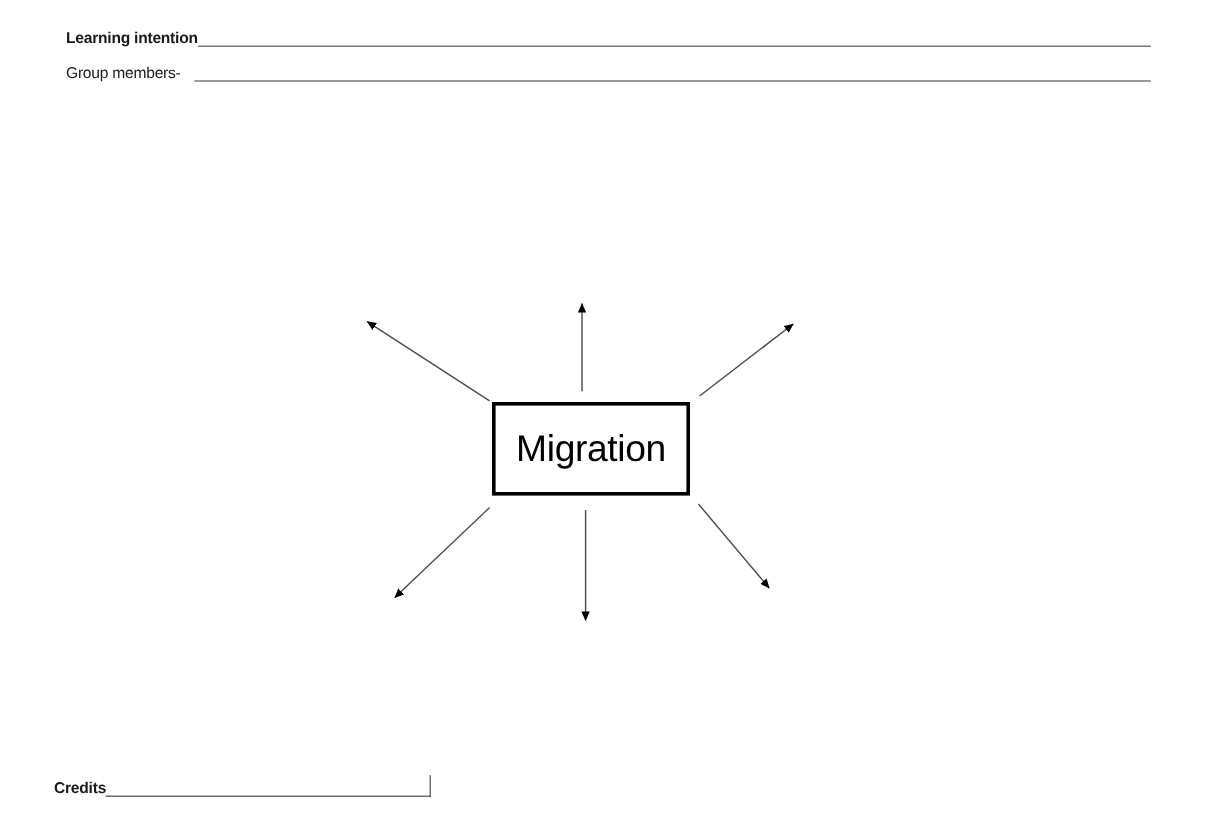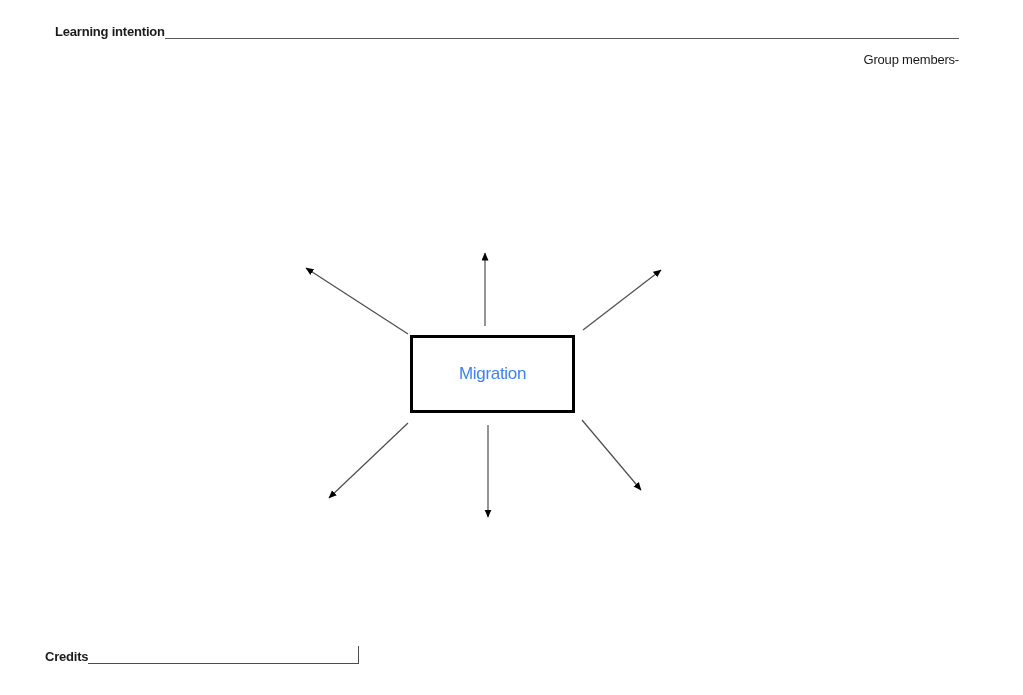--- a/index.html
+++ b/index.html
@@ -29,21 +29,21 @@
     letter-spacing: -0.2px;
   }
   .fill-line {
     height: 14px;
     border-bottom: 1.2px solid #595959;
   }
 
   .row-learning { left: 55px; top: 24px; right: 64px; font-weight: bold; }
   .row-learning .fill-line { flex: 1; }
 
-  .row-members { left: 55px; top: 53px; right: 64px; flex-direction: column; }
+  .row-members { left: 55px; top: 53px; right: 64px; }
   .row-members .fill-line { flex: 1; margin-left: 12px; }
 
   .row-credits { left: 45px; top: 646px; font-weight: bold; }
   .row-credits .fill-line {
     width: 270px;
     height: 17px;
     border-bottom: 1.2px solid #4d4d4d;
     border-right: 1.2px solid #4d4d4d; 
   }
 
@@ -62,23 +62,23 @@
     width: 165px;
     height: 78px;
     box-sizing: border-box;
     border: 3.5px solid #000000;
     background: #ffffff;
     display: flex;
     align-items: center;
     justify-content: center;
   }
   .center-box-label {
-    font-size: 17px;
+    font-size: 31px;
     letter-spacing: -0.3px;
-    color: #3b82f6;
+    color: #000000;
   }
 </style>
 </head>
 <body>
 
 <div class="fill-row row-learning">
   <span class="fill-label">Learning intention</span>
   <div class="fill-line"></div>
 </div>
 

